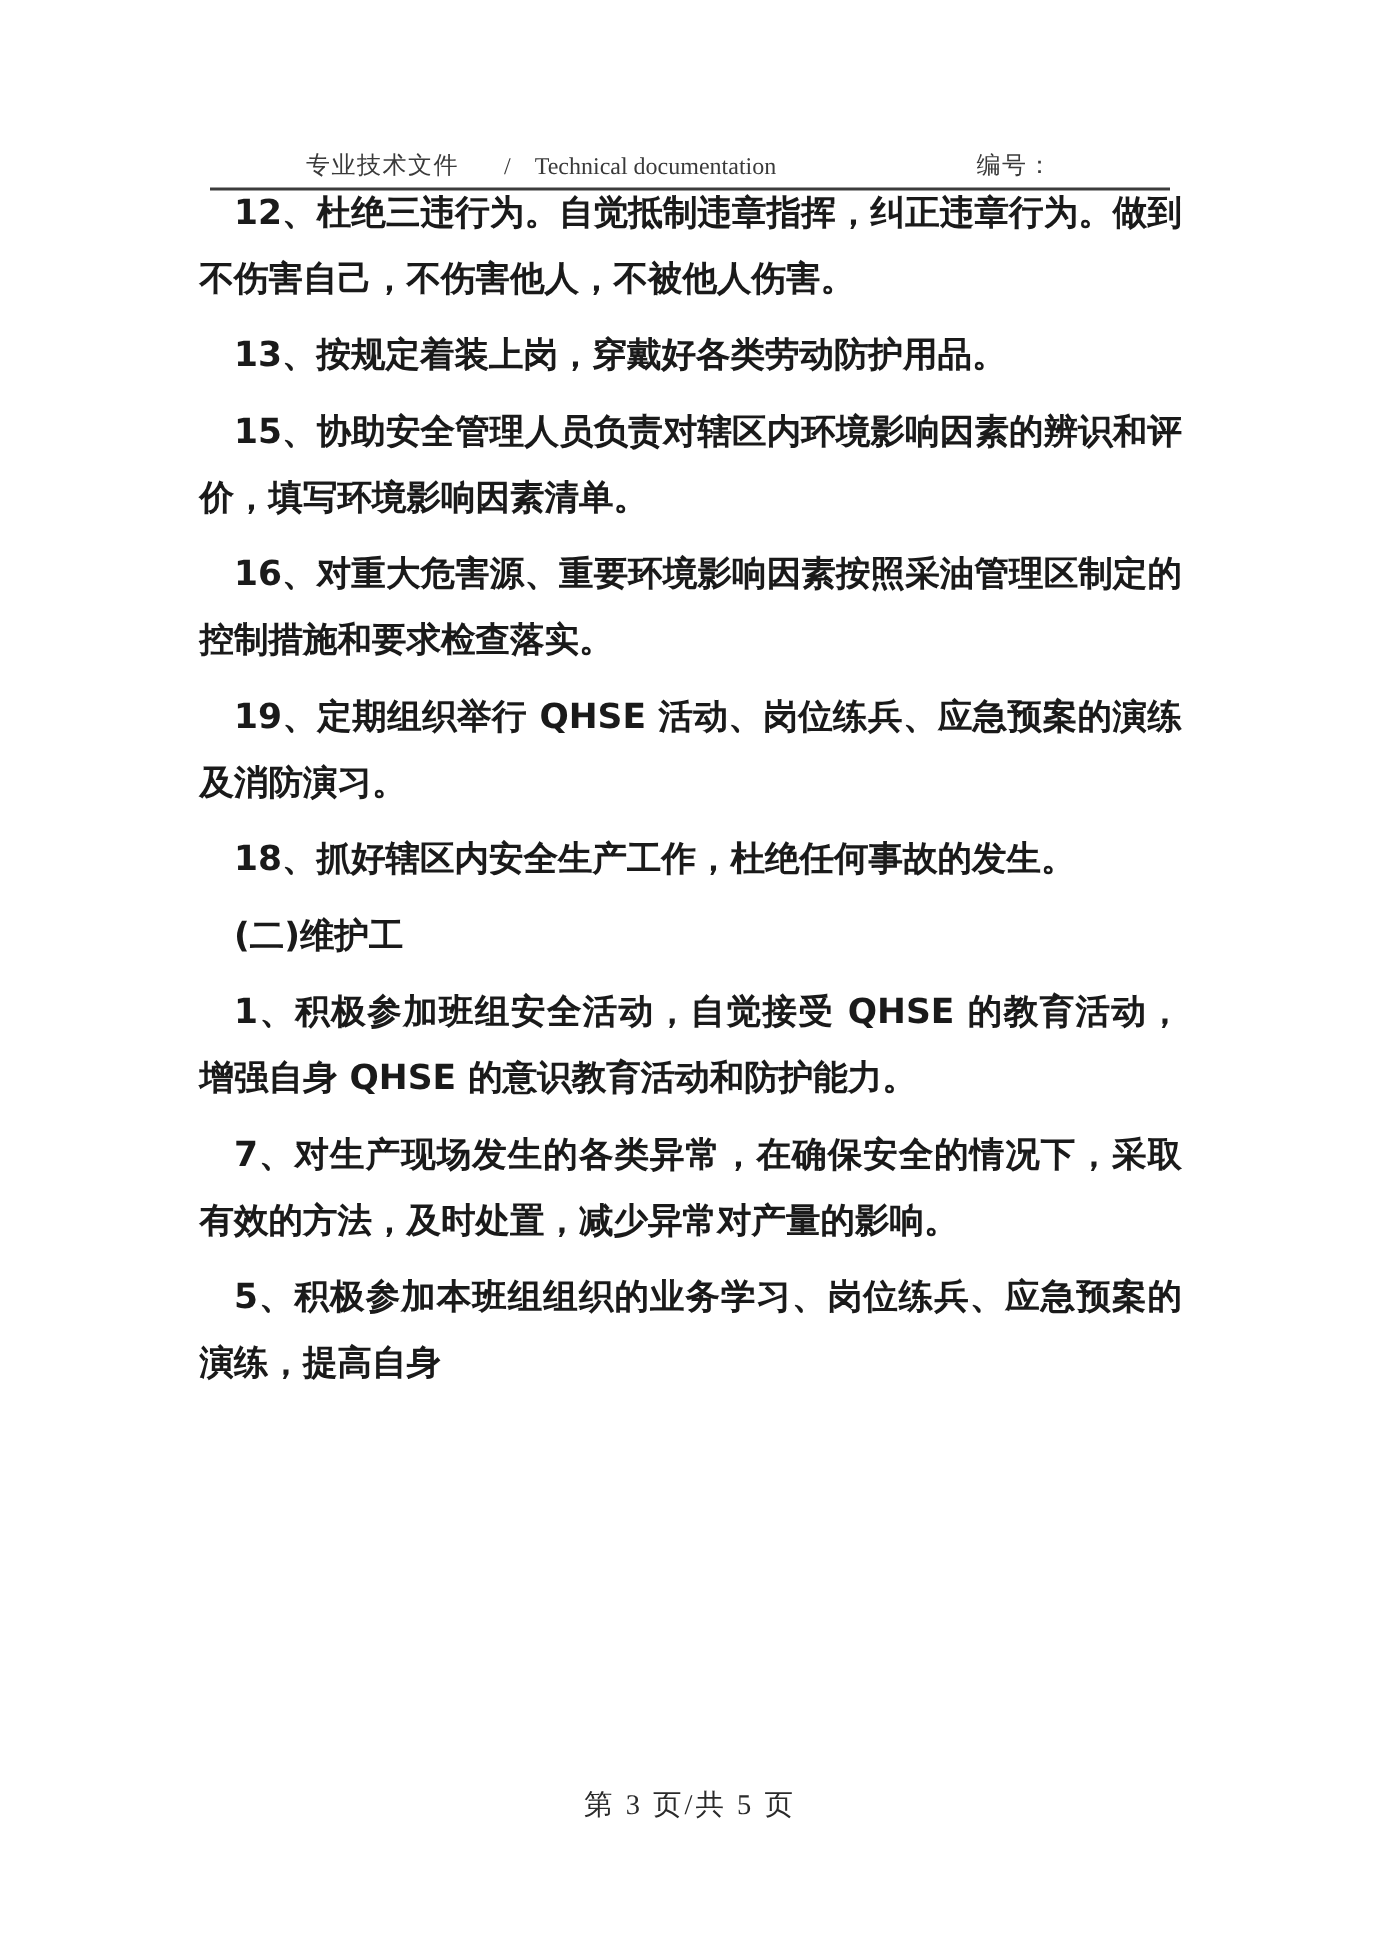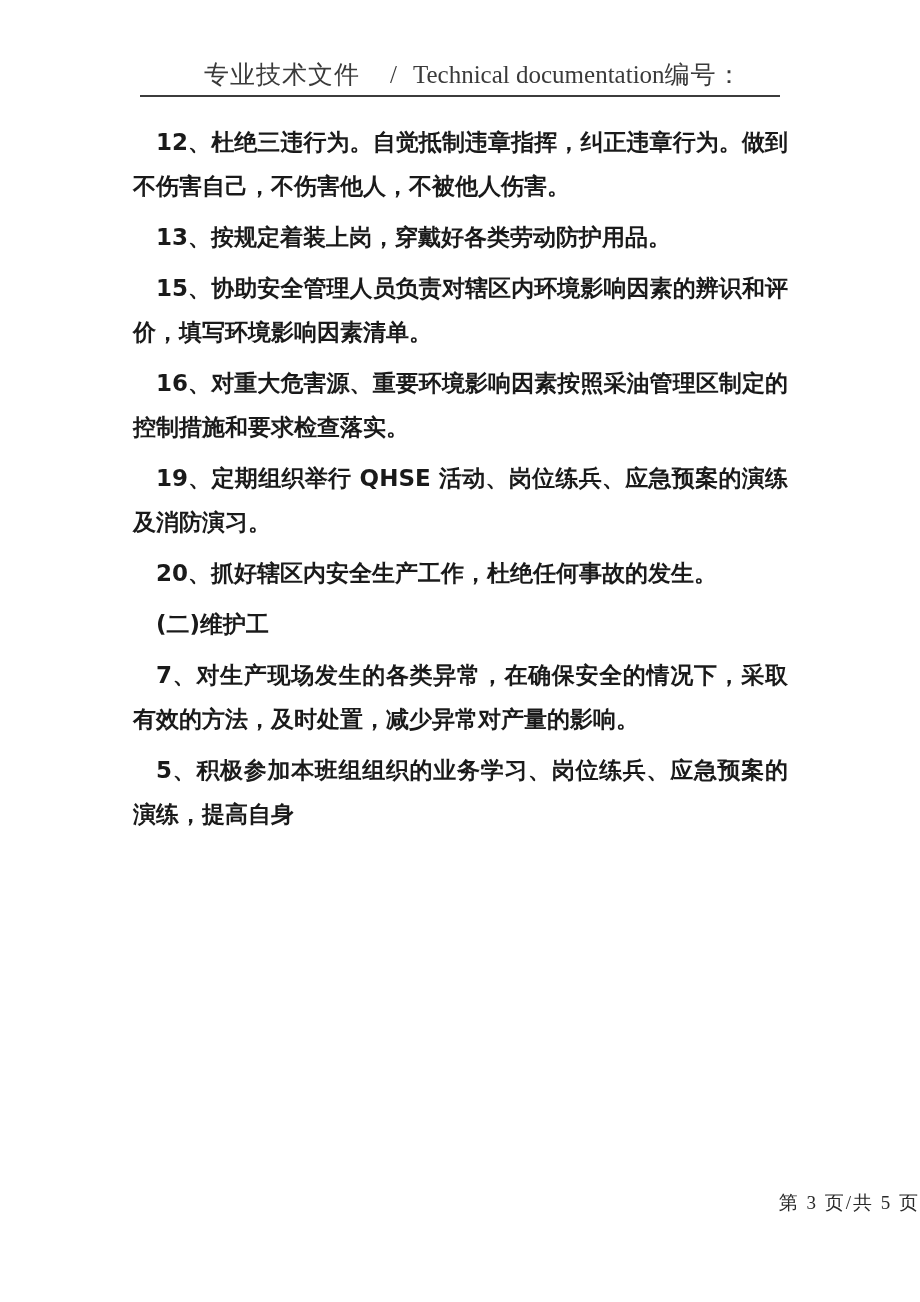--- a/index.html
+++ b/index.html
@@ -17,30 +17,30 @@
   }
   
   .header {
     position: absolute;
     top: 58px;
     left: 140px;
     width: 640px;
     box-sizing: border-box;
     border-bottom: 2px solid #3c3c3c;
     display: flex;
-    align-items: center;
+    align-items: flex-end;
     padding: 0 0 4px 0;
-    font-size: 25px;
+    font-size: 16px;
     color: #3a3a3a;
     white-space: nowrap;
   }
   .header .title-zh { margin-left: 64px; letter-spacing: 1px; }
   .header .sep      { margin-left: 30px; }
   .header .title-en { margin-left: 16px; }
-  .header .doc-num  { margin-left: auto; margin-right: 78px; letter-spacing: 1px; }
+  .header .doc-num  { margin-left: auto; margin-right: 78px; letter-spacing: 1px; margin-top: 42px; }
   
   .doc-body {
     position: absolute;
     top: 120px;
     left: 133px;
     width: 655px;
     font-family: "DejaVu Sans", "Liberation Sans", sans-serif;
     font-size: 23px;
     font-weight: 600;
     color: #1a1a1a;
@@ -50,21 +50,21 @@
     margin: 0 0 7px 0;
     line-height: 44px;
     text-indent: 1em;
   }
   
   .footer {
     position: absolute;
     top: 1190px;
     left: 0;
     width: 100%;
-    text-align: right;
+    text-align: center;
     font-size: 19px;
     color: #2a2a2a;
     letter-spacing: 2px;
   }
 </style>
 </head>
 <body>
 
 <div class="page">
 
@@ -75,22 +75,23 @@
     <span class="doc-num">编号：</span>
   </div>
 
   <div class="doc-body">
 
   <p class="para">12、杜绝三违行为。自觉抵制违章指挥，纠正违章行为。做到不伤害自己，不伤害他人，不被他人伤害。</p>
       <p class="para">13、按规定着装上岗，穿戴好各类劳动防护用品。</p>
       <p class="para">15、协助安全管理人员负责对辖区内环境影响因素的辨识和评价，填写环境影响因素清单。</p>
       <p class="para">16、对重大危害源、重要环境影响因素按照采油管理区制定的控制措施和要求检查落实。</p>
       <p class="para">19、定期组织举行 QHSE 活动、岗位练兵、应急预案的演练及消防演习。</p>
-      <p class="para">20、抓好辖区内安全生产工作，杜绝任何事故的发生。</p>
+      <p class="para">18、抓好辖区内安全生产工作，杜绝任何事故的发生。</p>
       <p class="para">(二)维护工</p>
+      <p class="para">1、积极参加班组安全活动，自觉接受 QHSE 的教育活动，增强自身 QHSE 的意识教育活动和防护能力。</p>
       <p class="para">7、对生产现场发生的各类异常，在确保安全的情况下，采取有效的方法，及时处置，减少异常对产量的影响。</p>
       <p class="para">5、积极参加本班组组织的业务学习、岗位练兵、应急预案的演练，提高自身</p>
     </div>
 
   <div class="footer">
     <span>第 3 页/共 5 页</span>
   </div>
 
 </div>
 

